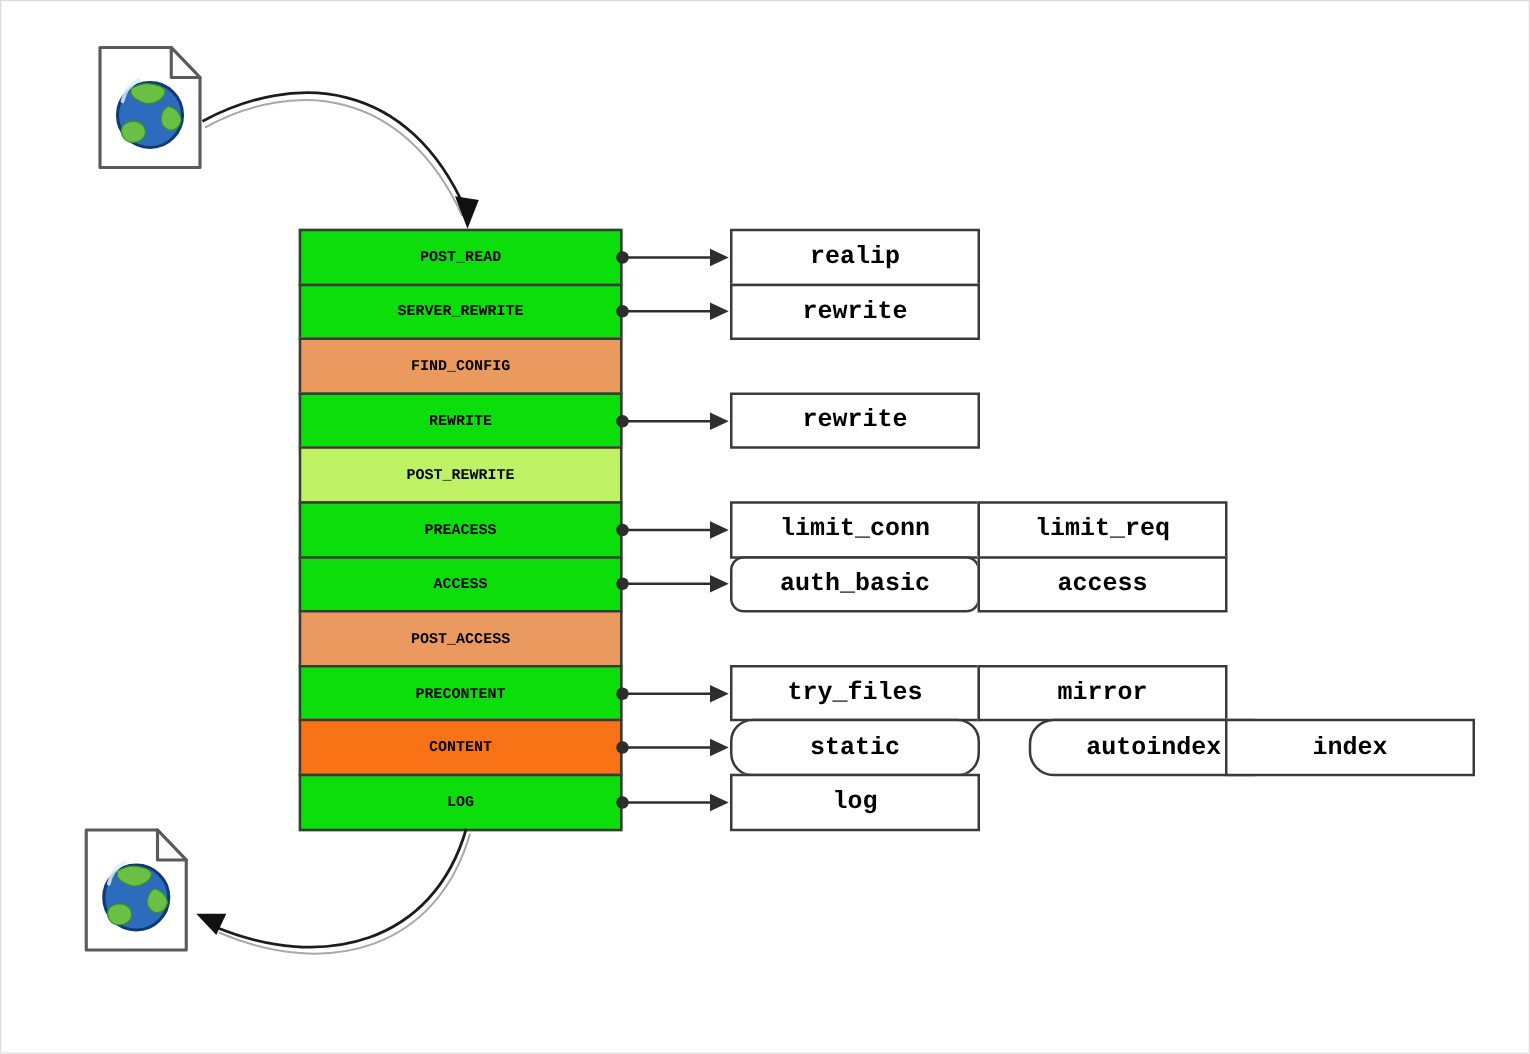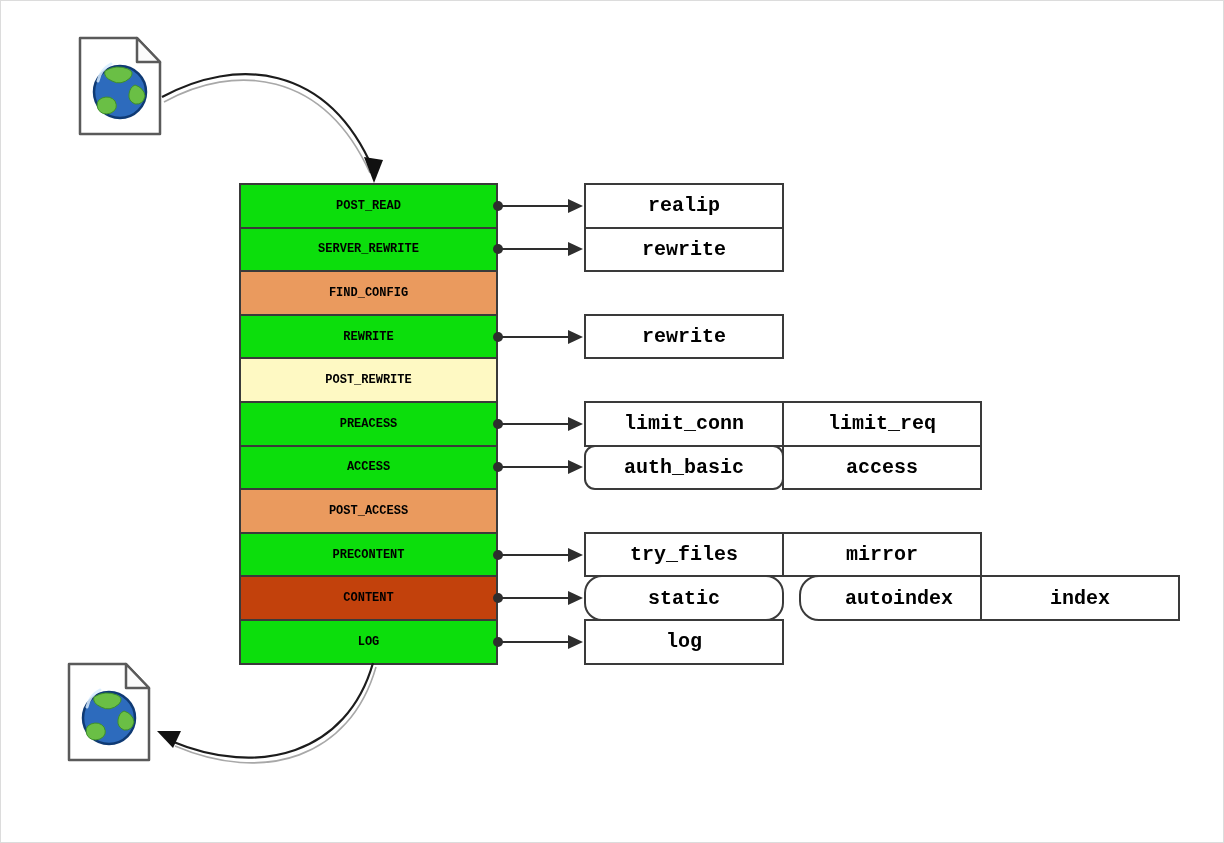--- a/index.html
+++ b/index.html
@@ -62,36 +62,36 @@
       </div>
       <div class="phase-row" style="top: 43.6px; background: rgb(12, 222, 12);">
         <span>SERVER_REWRITE</span>
       </div>
       <div class="phase-row" style="top: 87.2px; background: rgb(234, 154, 94);">
         <span>FIND_CONFIG</span>
       </div>
       <div class="phase-row" style="top: 130.8px; background: rgb(12, 222, 12);">
         <span>REWRITE</span>
       </div>
-      <div class="phase-row" style="top: 174.4px; background: #fef9c3;">
+      <div class="phase-row" style="top: 174.4px; background: #bef264;">
         <span>POST_REWRITE</span>
       </div>
       <div class="phase-row" style="top: 218px; background: rgb(12, 222, 12);">
         <span>PREACESS</span>
       </div>
       <div class="phase-row" style="top: 261.6px; background: rgb(12, 222, 12);">
         <span>ACCESS</span>
       </div>
       <div class="phase-row" style="top: 305.2px; background: rgb(234, 154, 94);">
         <span>POST_ACCESS</span>
       </div>
       <div class="phase-row" style="top: 348.8px; background: rgb(12, 222, 12);">
         <span>PRECONTENT</span>
       </div>
-      <div class="phase-row" style="top: 392.4px; background: #c2410c;">
+      <div class="phase-row" style="top: 392.4px; background: #f97316;">
         <span>CONTENT</span>
       </div>
       <div class="phase-row" style="top: 436px; background: rgb(12, 222, 12);">
         <span>LOG</span>
       </div>
     </div>
 
   <div id="modules">
       <div class="module-box" style="top: 182px; left: 583px;">
         <span>realip</span>
@@ -116,21 +116,21 @@
       </div>
       <div class="module-box" style="top: 530.8px; left: 583px;">
         <span>try_files</span>
       </div>
       <div class="module-box" style="top: 530.8px; left: 781px;">
         <span>mirror</span>
       </div>
       <div class="module-box" style="top: 574.4px; left: 583px; border-radius: 18px;">
         <span>static</span>
       </div>
-      <div class="module-box" style="top: 574.4px; left: 798px; border-radius: 20px;">
+      <div class="module-box" style="top: 574.4px; left: 822px; border-radius: 20px;">
         <span>autoindex</span>
       </div>
       <div class="module-box" style="top: 574.4px; left: 979px;">
         <span>index</span>
       </div>
       <div class="module-box" style="top: 618px; left: 583px;">
         <span>log</span>
       </div>
     </div>
   <div id="connectors">

